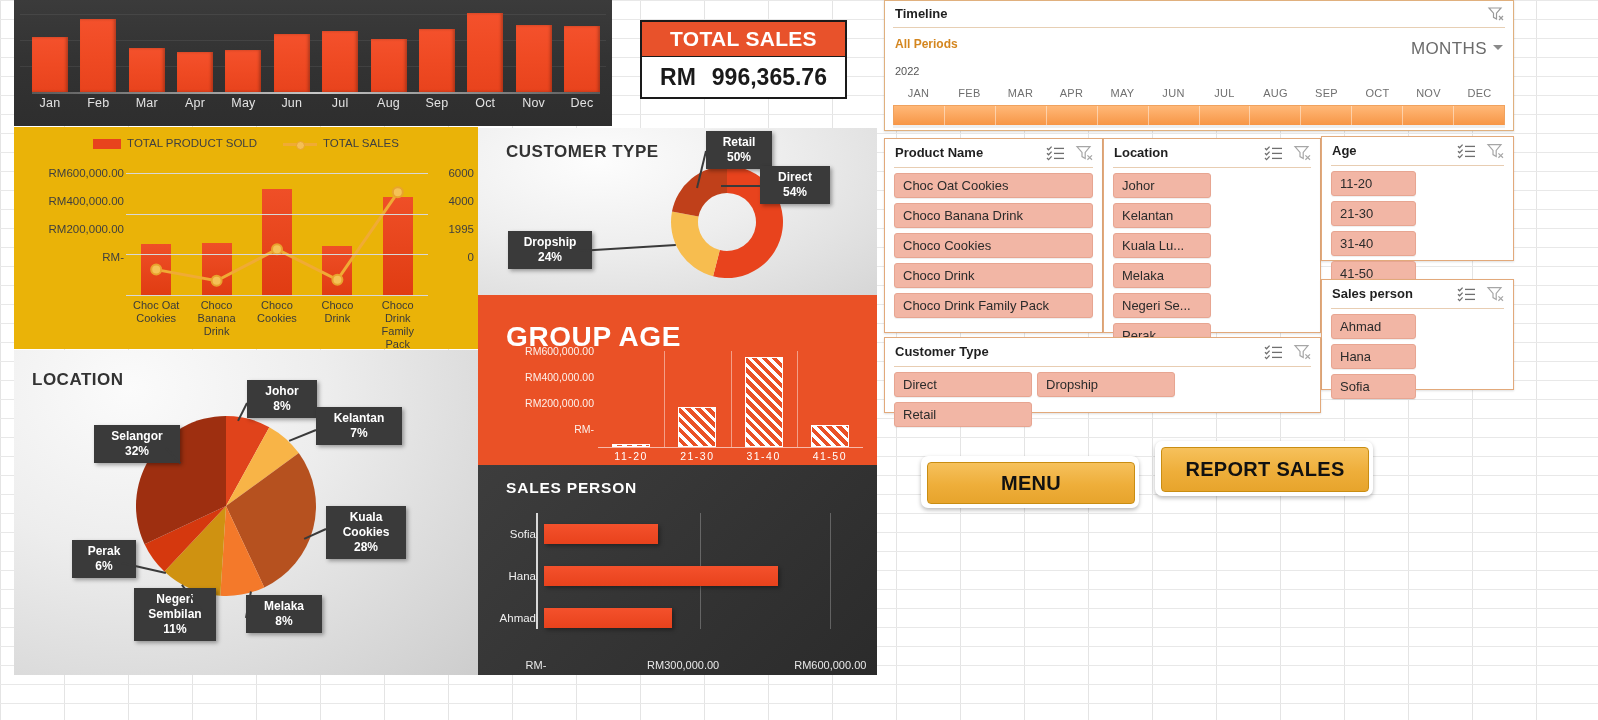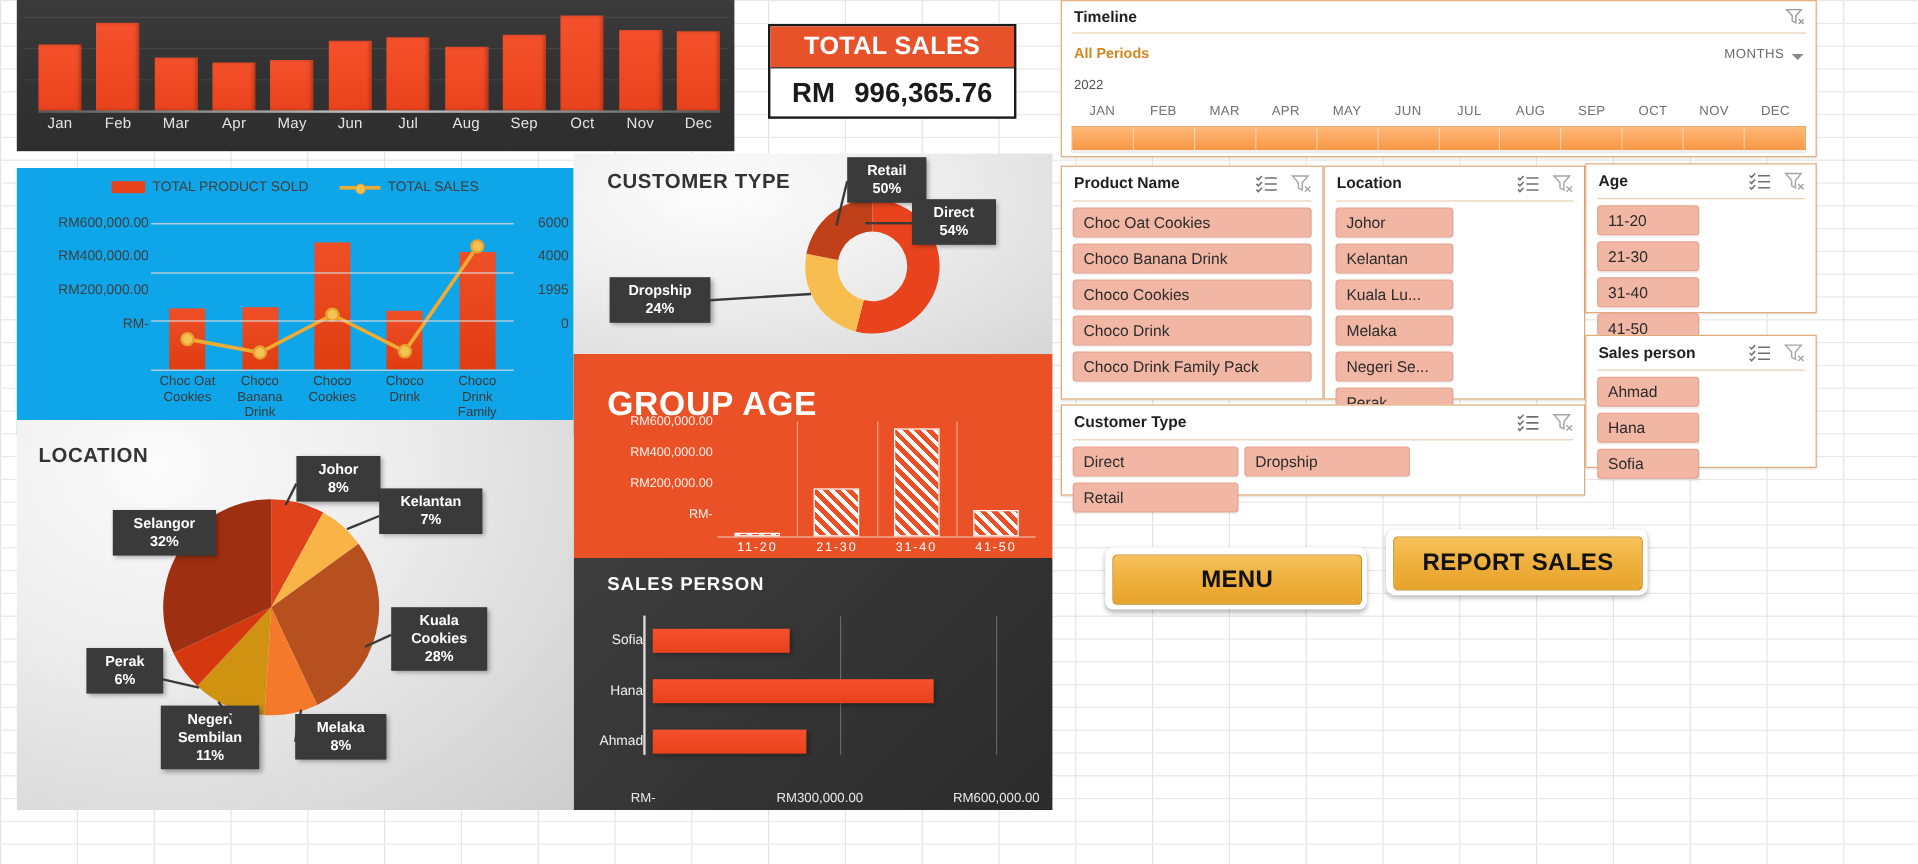--- a/index.html
+++ b/index.html
@@ -30,21 +30,21 @@
   #monthly-labels span{width:36px;text-align:center;color:#e3e3e3;font-size:12.5px;letter-spacing:.2px;}
 
   
   #total-sales-box{left:640px;top:20px;width:207px;height:79px;border:2px solid #1a1a1a;background:#fff;}
   #total-sales-title{height:34px;background:#e8522b;color:#fff;font-size:21px;font-weight:bold;
       display:flex;align-items:center;justify-content:center;letter-spacing:.3px;}
   #total-sales-value{height:41px;display:flex;align-items:center;justify-content:center;gap:16px;
       color:#1a1a1a;font-size:23px;font-weight:bold;border-top:1px solid #1a1a1a;}
 
   
-  #product-chart{left:14px;top:140px;width:464px;height:222px;background:#0ea5e9;text-decoration:underline;}
+  #product-chart{left:14px;top:127px;width:464px;height:222px;background:#eab308;text-decoration:underline;}
   #product-legend{position:absolute;top:10px;left:0;right:0;display:flex;justify-content:center;
       gap:26px;align-items:center;font-size:11.5px;color:#404040;}
   #product-legend .sw-bar{width:28px;height:10px;background:#e8431d;display:inline-block;margin-right:6px;vertical-align:middle;}
   #product-legend .sw-line{width:34px;height:10px;display:inline-block;margin-right:6px;vertical-align:middle;position:relative;}
   #product-legend .sw-line::before{content:"";position:absolute;left:0;right:0;top:4px;height:3px;background:#f0ab35;}
   #product-legend .sw-line::after{content:"";position:absolute;left:13px;top:2px;width:7px;height:7px;border-radius:50%;
       background:#f5bf55;border:1.5px solid #e8a32e;}
   #product-ylabels{position:absolute;left:6px;top:40px;width:104px;}
   #product-ylabels div{height:28px;text-align:right;color:#3f3f3f;font-size:11.5px;}
   #product-y2labels{position:absolute;right:4px;top:40px;width:40px;}
@@ -101,21 +101,21 @@
       text-align:center;padding:4px 7px;line-height:15px;box-shadow:2px 2px 4px rgba(0,0,0,.35);}
   .leader{position:absolute;background:#3a3a3a;height:2px;transform-origin:left center;}
 
   
   #timeline-panel{left:884px;top:0;width:630px;height:131px;background:#fff;
       border:1px solid #e0b07e;box-shadow:0 1px 2px rgba(0,0,0,.15);text-decoration:underline;}
   #timeline-title{position:absolute;left:10px;top:5px;font-size:13px;font-weight:bold;color:#1f1f1f;}
   #timeline-hdr-icon{position:absolute;right:8px;top:4px;}
   #timeline-rule{position:absolute;left:8px;right:8px;top:26px;height:1px;background:#e7cfb4;}
   #timeline-allperiods{position:absolute;left:10px;top:36px;font-size:12px;color:#d4861f;font-weight:bold;}
-  #timeline-level{position:absolute;right:26px;top:38px;font-size:11px;color:#6b6b6b;letter-spacing:.4px;padding-left:24px;}
+  #timeline-level{position:absolute;right:26px;top:38px;font-size:17px;color:#6b6b6b;letter-spacing:.4px;padding-left:24px;}
   #timeline-level-caret{position:absolute;right:10px;top:44px;width:0;height:0;
       border-left:5px solid transparent;border-right:5px solid transparent;border-top:5px solid #8a8a8a;}
   #timeline-year{position:absolute;left:10px;top:64px;font-size:11px;color:#555;}
   #timeline-months{position:absolute;left:8px;right:8px;top:86px;display:flex;}
   #timeline-months span{flex:1;text-align:center;font-size:11px;color:#6f6f6f;letter-spacing:.3px;}
   #timeline-bar{position:absolute;left:8px;right:8px;top:104px;height:19px;display:flex;
       background:linear-gradient(180deg,#ffb878,#f79646);border:1px solid #f0a25e;}
   #timeline-bar i{flex:1;border-right:1px solid rgba(255,255,255,.45);}
   #timeline-bar i:last-child{border-right:none;}
   #timeline-scroll{position:absolute;left:8px;right:8px;bottom:2px;height:3px;background:#efefef;}

